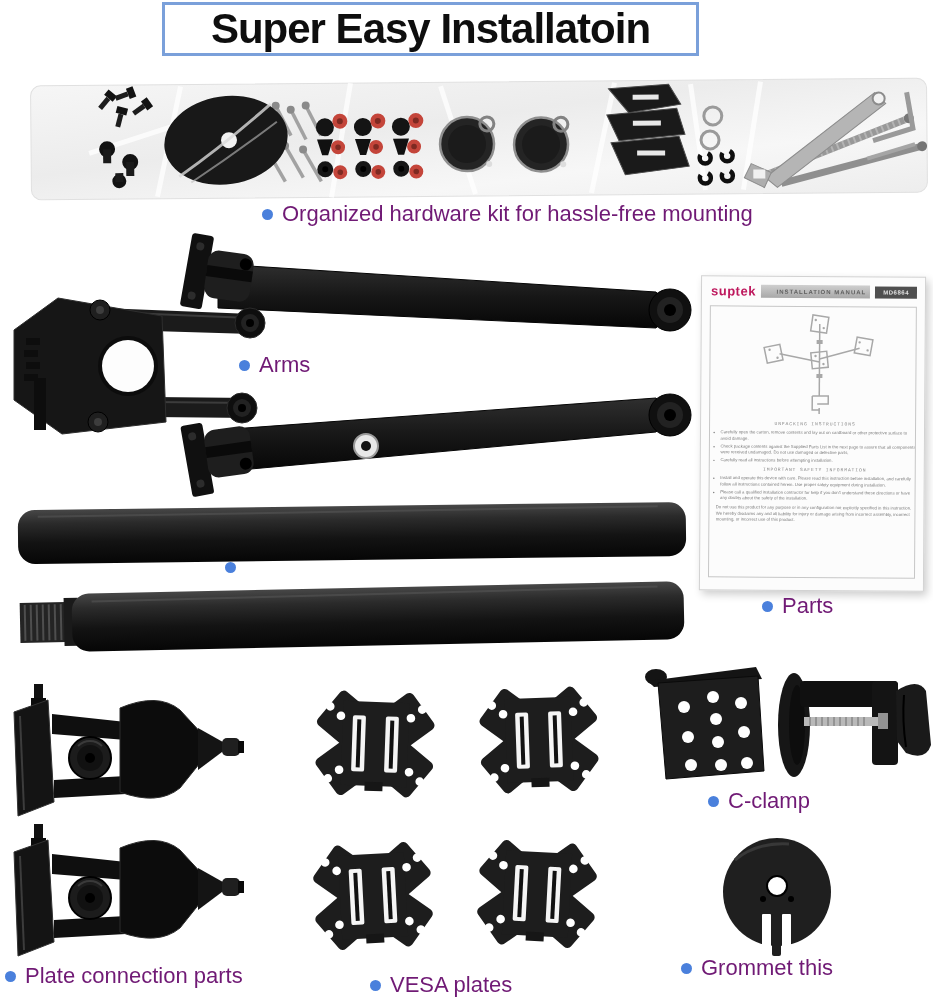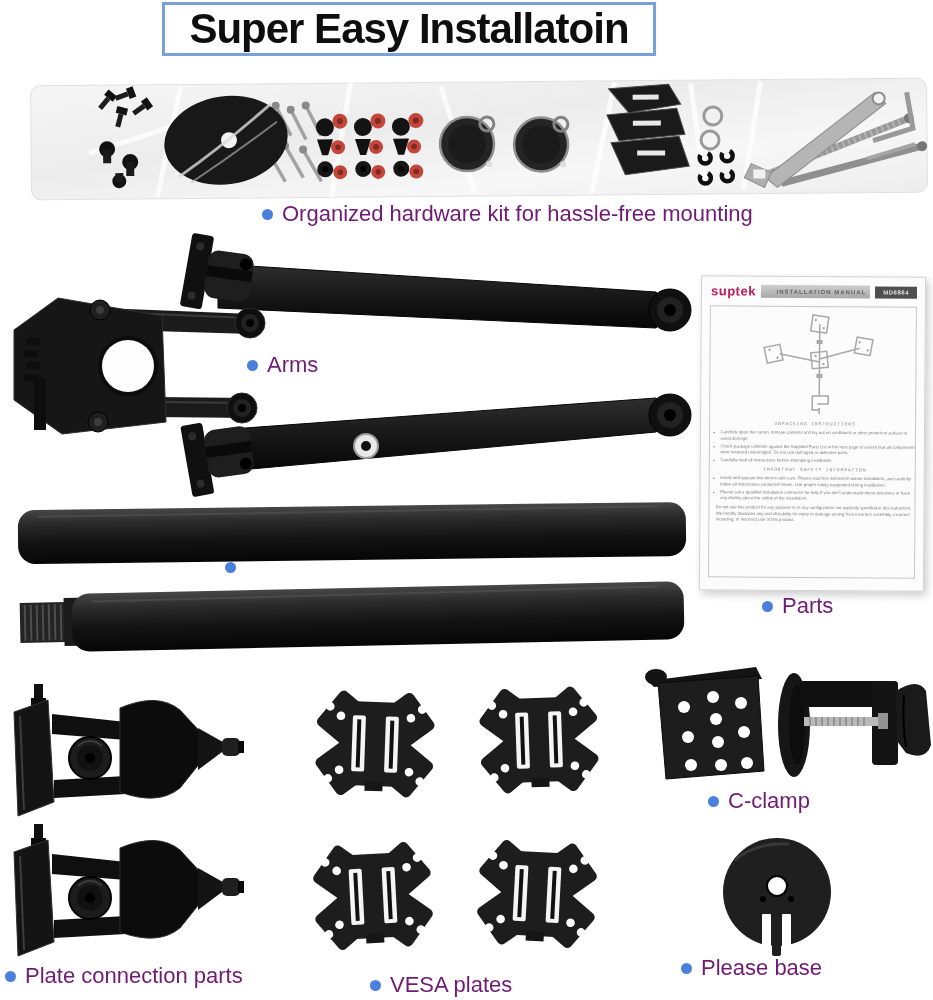--- a/index.html
+++ b/index.html
@@ -1,21 +1,21 @@
 <!DOCTYPE html>
 <html><head>
 <meta charset="utf-8">
 <style>
   html,body{margin:0;padding:0;background:#ffffff;}
   .canvas{position:relative;width:933px;height:1000px;background:#ffffff;overflow:hidden;
           font-family:"Liberation Sans",sans-serif;}
   .abs{position:absolute;}
 
   
-  .title-box{left:162px;top:2px;width:494px;height:54px;border:3px solid #7aa0da;
+  .title-box{left:162px;top:2px;width:537px;height:54px;border:3px solid #7aa0da;
              display:flex;align-items:center;justify-content:center;box-sizing:border-box;
              background:#ffffff;}
   .title-box span{font-size:42px;font-weight:700;color:#0e0e0e;letter-spacing:-1px;white-space:nowrap;}
 
   
   .caption{display:flex;align-items:center;gap:9px;white-space:nowrap;}
   .caption .dot{width:11px;height:11px;border-radius:50%;background:#4a80dc;flex:0 0 auto;}
   .caption .cap-text{font-size:22px;color:#701a75;}
 
   
@@ -269,21 +269,21 @@
       <g fill="#0d0d0d">
         <rect x="26" y="112" width="14" height="7"></rect>
           <rect x="24" y="124" width="14" height="7"></rect>
         <rect x="26" y="136" width="14" height="7"></rect>
           <rect x="24" y="148" width="14" height="7"></rect>
         <rect x="34" y="152" width="12" height="52"></rect>
       </g>
     </g>
   </svg>
 
-  <div class="abs caption" style="left:247px;top:352px;">
+  <div class="abs caption" style="left:239px;top:352px;">
     <span class="dot"></span>
     <span class="cap-text">Arms</span>
   </div>
 
   <svg class="abs" style="left:8px;top:498px;" width="690" height="156" viewBox="0 0 690 156">
     <defs>
       <linearGradient id="poleG" x1="0" y1="0" x2="0" y2="1">
         <stop offset="0" stop-color="#474747"></stop>
           <stop offset=".25" stop-color="#2b2b2b"></stop>
         <stop offset=".6" stop-color="#131313"></stop>
@@ -486,16 +486,16 @@
     <rect x="69" y="78" width="9" height="42" rx="2" fill="#1f1f1f"></rect>
     <rect x="59" y="78" width="9" height="33" rx="1" fill="#ffffff"></rect>
     <rect x="79" y="78" width="9" height="33" rx="1" fill="#ffffff"></rect>
     <circle cx="74" cy="50" r="10" fill="#ffffff" stroke="#000" stroke-width="2"></circle>
     <circle cx="60" cy="63" r="3" fill="#000"></circle>
     <circle cx="88" cy="63" r="3" fill="#000"></circle>
   </svg>
 
   <div class="abs caption" style="left:681px;top:955px;">
     <span class="dot"></span>
-    <span class="cap-text">Please base</span>
+    <span class="cap-text">Grommet this</span>
   </div>
 
 </div>
 
 </body></html>

